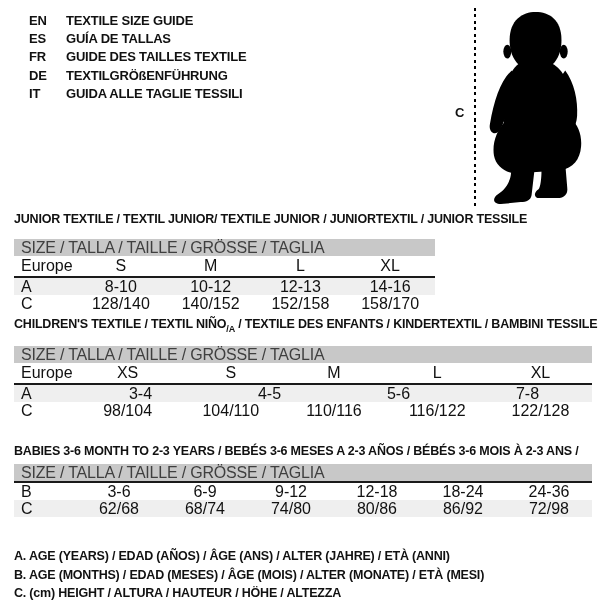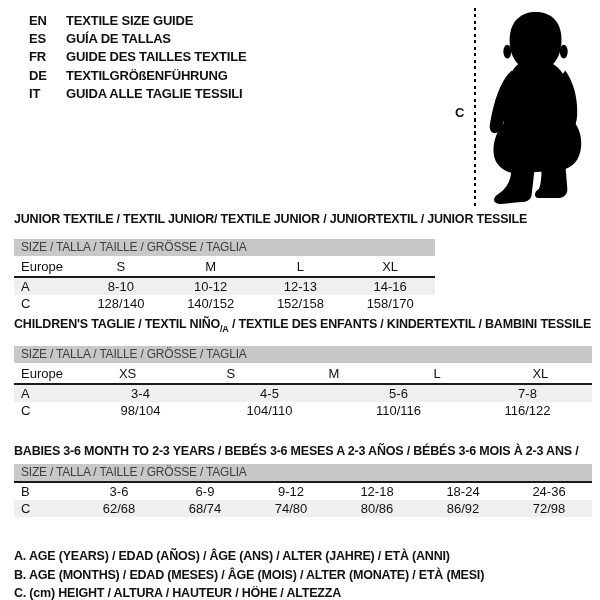--- a/index.html
+++ b/index.html
@@ -16,23 +16,23 @@
     background:repeating-linear-gradient(to bottom,#000 0 3px,transparent 3px 6.5px);}
   .measure-label{position:absolute;left:455px;top:105px;font-weight:bold;font-size:13px;}
   .silhouette{position:absolute;left:478px;top:9px;width:121px;height:200px;}
 
   
   .sec-title{position:absolute;left:14px;font-weight:bold;font-size:12.5px;letter-spacing:-0.2px;white-space:nowrap;}
   .sec-title sub{font-size:9px;}
 
   
   .tbl{position:absolute;left:14px;}
-  .bar{background:#c8c8c8;color:#3f3f3f;font-size:12px;height:17px;line-height:17px;padding-left:7px;letter-spacing:-0.2px;}
+  .bar{background:#c8c8c8;color:#3f3f3f;font-size:16px;height:17px;line-height:17px;padding-left:7px;letter-spacing:-0.2px;}
   .bar.ruled{border-bottom:2px solid #1a1a1a;}
-  .row{display:flex;font-size:13px;align-items:center;}
+  .row{display:flex;font-size:16px;align-items:center;}
   .row-head{height:20px;border-bottom:2px solid #1a1a1a;}
   .row-data{height:17px;}
   .shade{background:#efefef;}
   .lab{width:62px;flex:0 0 62px;padding-left:7px;box-sizing:border-box;text-align:left;}
   .cell{flex:1;text-align:center;}
 
   
   .notes{position:absolute;left:14px;top:535px;font-weight:bold;font-size:12.5px;line-height:18.5px;letter-spacing:-0.2px;white-space:nowrap;margin-top:12px;}
 </style>
 </head>
@@ -98,21 +98,21 @@
     </div>
     <div class="row row-data">
       <span class="lab">C</span>
       <span class="cell">128/140</span>
       <span class="cell">140/152</span>
       <span class="cell">152/158</span>
       <span class="cell">158/170</span>
     </div>
   </div>
 
-  <div class="sec-title" style="top:317px;"><span>CHILDREN'S TAGLIE / TEXTIL NIÑO</span><sub>/A</sub><span> / TEXTILE DES ENFANTS / KINDERTEXTIL / BAMBINI TESSILE</span></div>
+  <div class="sec-title" style="top:317px;"><span>CHILDREN'S TEXTILE / TEXTIL NIÑO</span><sub>/A</sub><span> / TEXTILE DES ENFANTS / KINDERTEXTIL / BAMBINI TESSILE</span></div>
   <div class="tbl" style="top:346px;width:578px;">
     <div class="bar">SIZE / TALLA / TAILLE / GRÖSSE / TAGLIA</div>
     <div class="row row-head">
       <span class="lab">Europe</span>
       <span class="cell">XS</span>
       <span class="cell">S</span>
       <span class="cell">M</span>
       <span class="cell">L</span>
       <span class="cell">XL</span>
     </div>
@@ -122,20 +122,21 @@
       <span class="cell">4-5</span>
       <span class="cell">5-6</span>
       <span class="cell">7-8</span>
     </div>
     <div class="row row-data">
       <span class="lab">C</span>
       <span class="cell">98/104</span>
       <span class="cell">104/110</span>
       <span class="cell">110/116</span>
       <span class="cell">116/122</span>
+      <span class="cell">122/128</span>
     </div>
   </div>
 
   <div class="sec-title" style="top:444px;">BABIES 3-6 MONTH TO 2-3 YEARS / BEBÉS 3-6 MESES A 2-3 AÑOS / BÉBÉS 3-6 MOIS À 2-3 ANS /</div>
   <div class="tbl" style="top:464px;width:578px;">
     <div class="bar ruled">SIZE / TALLA / TAILLE / GRÖSSE / TAGLIA</div>
     <div class="row row-data">
       <span class="lab">B</span>
       <span class="cell">3-6</span>
       <span class="cell">6-9</span>

